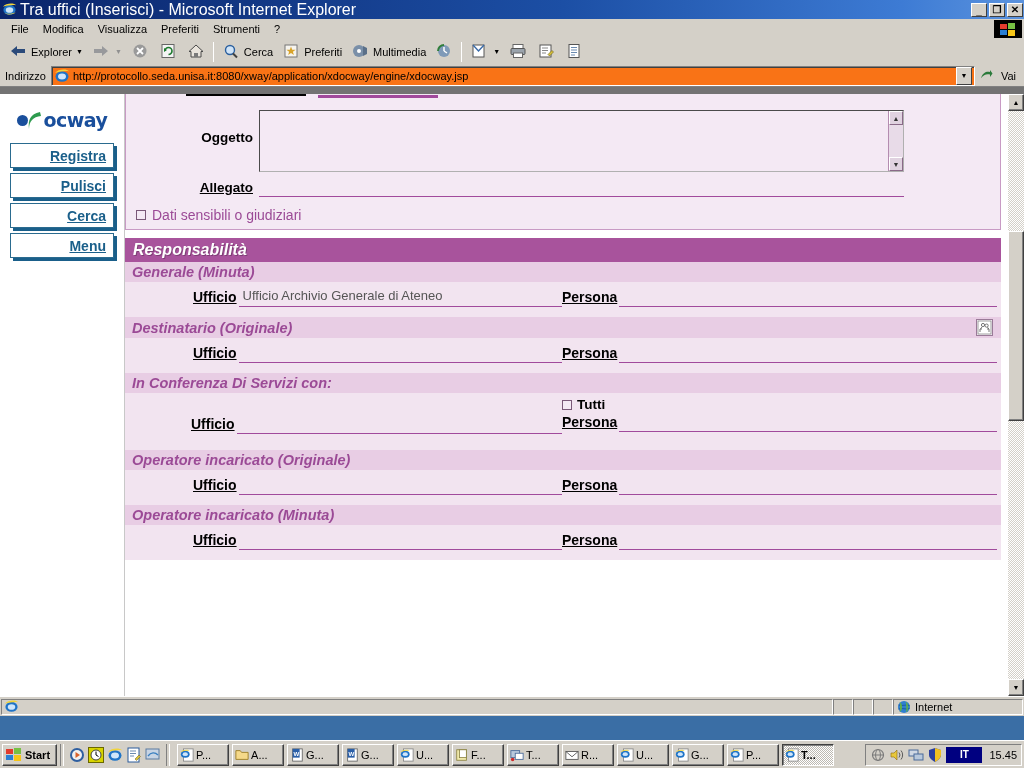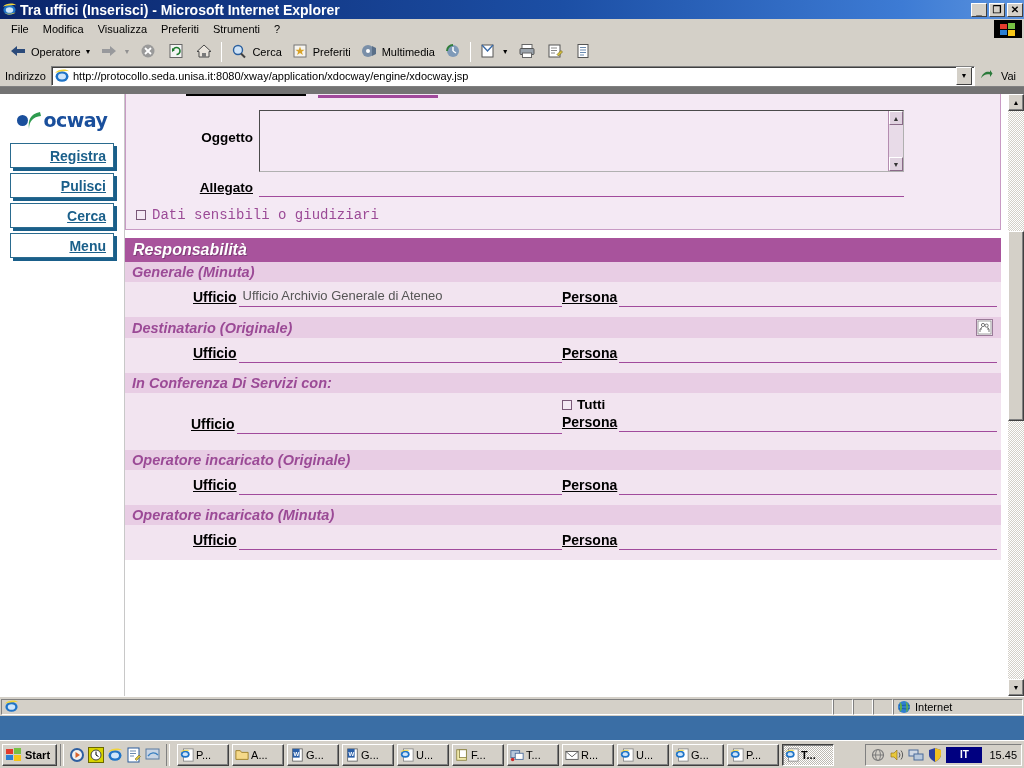--- a/index.html
+++ b/index.html
@@ -25,21 +25,21 @@
     background: linear-gradient(to right, #0a246a 0%, #1c4fa5 55%, #3d7bd4 88%, #5b93de 100%);
     display: flex; align-items: center;
     padding: 0 1px 0 2px;
     flex: none;
   }
   #titlebar .ie-logo {
     width: 15px; height: 15px; margin-right: 3px;
     flex: none; position: relative;
   }
   #title-text {
-    color: #fff; font-size: 14px; font-weight: bold;
+    color: #fff; font-size: 16px; font-weight: normal;
     white-space: nowrap; overflow: hidden;
     flex: 1; letter-spacing: 0px;
   }
   .wbtns { display: flex; gap: 2px; align-items: center; }
   .wbtn {
     width: 16px; height: 14px;
     background: #d4d0c8;
     border: 1px solid #fff;
     border-right-color: #404040; border-bottom-color: #404040;
     font-size: 9px; line-height: 11px; text-align: center;
@@ -90,21 +90,21 @@
 
   
   #addressbar {
     height: 22px; background: #d4d0c8;
     display: flex; align-items: center; padding: 0 2px;
     flex: none;
     border-bottom: 1px solid #808080;
   }
   #addr-label { font-size: 11px; padding: 0 5px 0 3px; color: #000; }
   #addr-field {
-    flex: 1; height: 20px; background: #ffffff;
+    flex: 1; height: 20px; background: #f97316;
     border: 1px solid #808080;
     border-right-color:#fff; border-bottom-color:#fff;
     box-shadow: inset 1px 1px 0 #404040;
     display: flex; align-items: center; padding: 0 1px;
   }
   #addr-field .ie-sm { width: 16px; height: 16px; margin: 0 3px 0 1px; flex:none; }
   #addr-url {
     flex: 1; font-size: 11px; color: #000; white-space: nowrap; overflow: hidden;
   }
   #addr-drop {
@@ -400,21 +400,21 @@
     </div>
   </div>
 
   <div id="toolbar">
     <div class="tb-item">
       <span class="ico">
         <svg width="20" height="18" viewBox="0 0 20 18">
           <path d="M3 9 L9 4 L9 7 L17 7 L17 11 L9 11 L9 14 Z" fill="#2b4a7a"></path>
         </svg>
       </span>
-      <span>Operatore</span>
+      <span>Explorer</span>
       <span class="tb-arrow">▼</span>
     </div>
     <div class="tb-item dim">
       <span class="ico">
         <svg width="20" height="18" viewBox="0 0 20 18">
           <path d="M17 9 L11 4 L11 7 L3 7 L3 11 L11 11 L11 14 Z" fill="#98999c"></path>
         </svg>
       </span>
       <span class="tb-arrow dim">▼</span>
     </div>
@@ -588,21 +588,21 @@
                 <div class="sbbtn">▼</div>
               </div>
             </div>
           </div>
 
           <div class="fieldrow" style="padding-top:6px;">
             <span class="lbl u" style="width:133px; padding-right:6px;">Allegato</span>
             <div class="uline" style="width:645px;"></div>
           </div>
 
-          <div class="chkrow" style="padding-top:8px;padding-bottom:6px;font-family:Liberation Mono, monospace;">
+          <div class="chkrow" style="padding-top:8px;padding-bottom:6px;">
             <span class="cb"></span>
             <span class="chktext">Dati sensibili o giudiziari</span>
           </div>
         </div>
 
         <div style="margin-top:8px;margin-right:6px;">
           <div class="hdr-main">Responsabilità</div>
 
           <div>
             <div class="hdr-sub">

